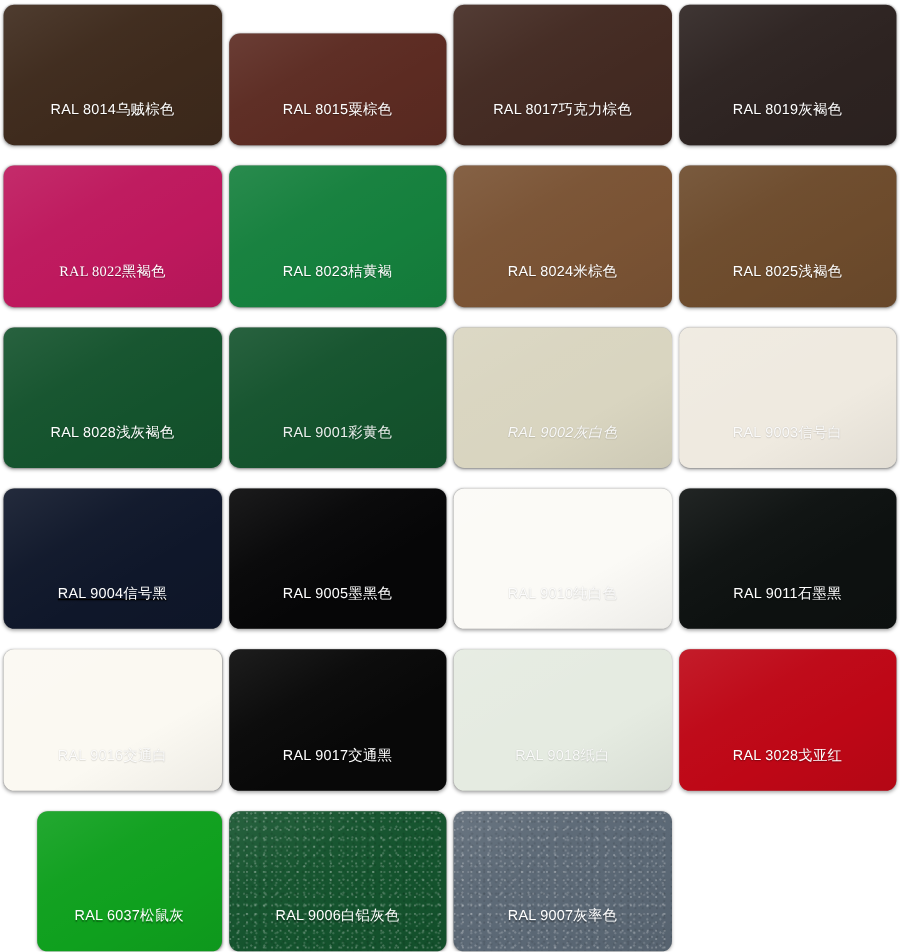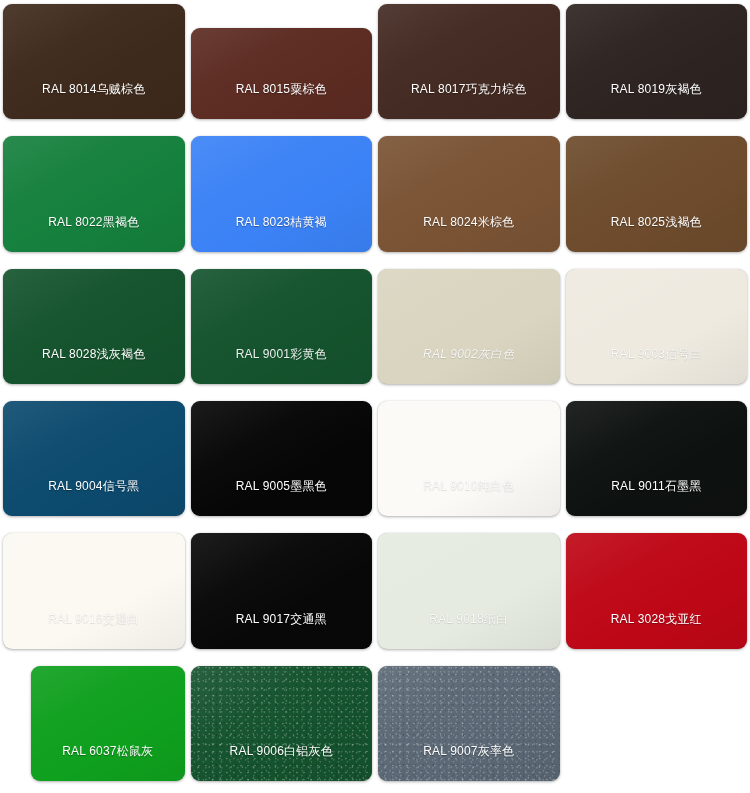--- a/index.html
+++ b/index.html
@@ -9,21 +9,21 @@
     background:#ffffff;
     font-family:"Liberation Sans","DejaVu Sans",sans-serif;
     overflow:hidden;
   }
   #swatch-grid {
     width:750px; height:793px;
     display:grid;
     grid-template-columns:repeat(4, 1fr);
     grid-template-rows:repeat(6, 1fr);
     gap:17px 6px;
-    padding:4px 3px 12px 3px;
+    padding:4px 3px 0 3px;
     background:#ffffff;
   }
   .swatch {
     position:relative;
     border-radius:9px;
     display:flex;
     align-items:flex-end;
     justify-content:center;
     overflow:hidden;
     box-shadow:0 1px 3px rgba(0,0,0,0.30), 0 0 1px rgba(0,0,0,0.18);
@@ -78,45 +78,45 @@
     </div>
     <div class="swatch" style="background-color: rgb(92, 43, 34); margin-top: 24px;">
       <span class="swatch-label">RAL 8015粟棕色</span>
     </div>
     <div class="swatch" style="background-color: rgb(67, 42, 34);">
       <span class="swatch-label">RAL 8017巧克力棕色</span>
     </div>
     <div class="swatch" style="background-color: rgb(45, 35, 33);">
       <span class="swatch-label">RAL 8019灰褐色</span>
     </div>
-    <div class="swatch" style="background-color: #15803d;">
+    <div class="swatch" style="background-color: #be185d; font-family: Liberation Serif, serif;">
       <span class="swatch-label">RAL 8022黑褐色</span>
     </div>
-    <div class="swatch" style="background-color: #3b82f6; justify-content: center;">
+    <div class="swatch" style="background-color: #15803d; justify-content: center;">
       <span class="swatch-label">RAL 8023桔黄褐</span>
     </div>
     <div class="swatch" style="background-color: rgb(122, 83, 52);">
       <span class="swatch-label">RAL 8024米棕色</span>
     </div>
     <div class="swatch" style="background-color: rgb(109, 75, 44);">
       <span class="swatch-label">RAL 8025浅褐色</span>
     </div>
     <div class="swatch" style="background-color: #14532d; align-items: flex-end;">
       <span class="swatch-label">RAL 8028浅灰褐色</span>
     </div>
     <div class="swatch light-chip" style="background-color: #14532d;">
       <span class="swatch-label">RAL 9001彩黄色</span>
     </div>
     <div class="swatch light-chip" style="background-color: rgb(217, 213, 192); font-style: italic;">
       <span class="swatch-label">RAL 9002灰白色</span>
     </div>
     <div class="swatch light-chip" style="background-color: rgb(239, 234, 224);">
       <span class="swatch-label">RAL 9003信号白</span>
     </div>
-    <div class="swatch" style="background-color: #0c4a6e;">
+    <div class="swatch" style="background-color: #0f172a; text-decoration: underline;">
       <span class="swatch-label">RAL 9004信号黑</span>
     </div>
     <div class="swatch" style="background-color: rgb(6, 6, 7);">
       <span class="swatch-label">RAL 9005墨黑色</span>
     </div>
     <div class="swatch light-chip" style="background-color: rgb(251, 250, 246);">
       <span class="swatch-label">RAL 9010纯白色</span>
     </div>
     <div class="swatch" style="background-color: rgb(13, 17, 16);">
       <span class="swatch-label">RAL 9011石墨黑</span>

